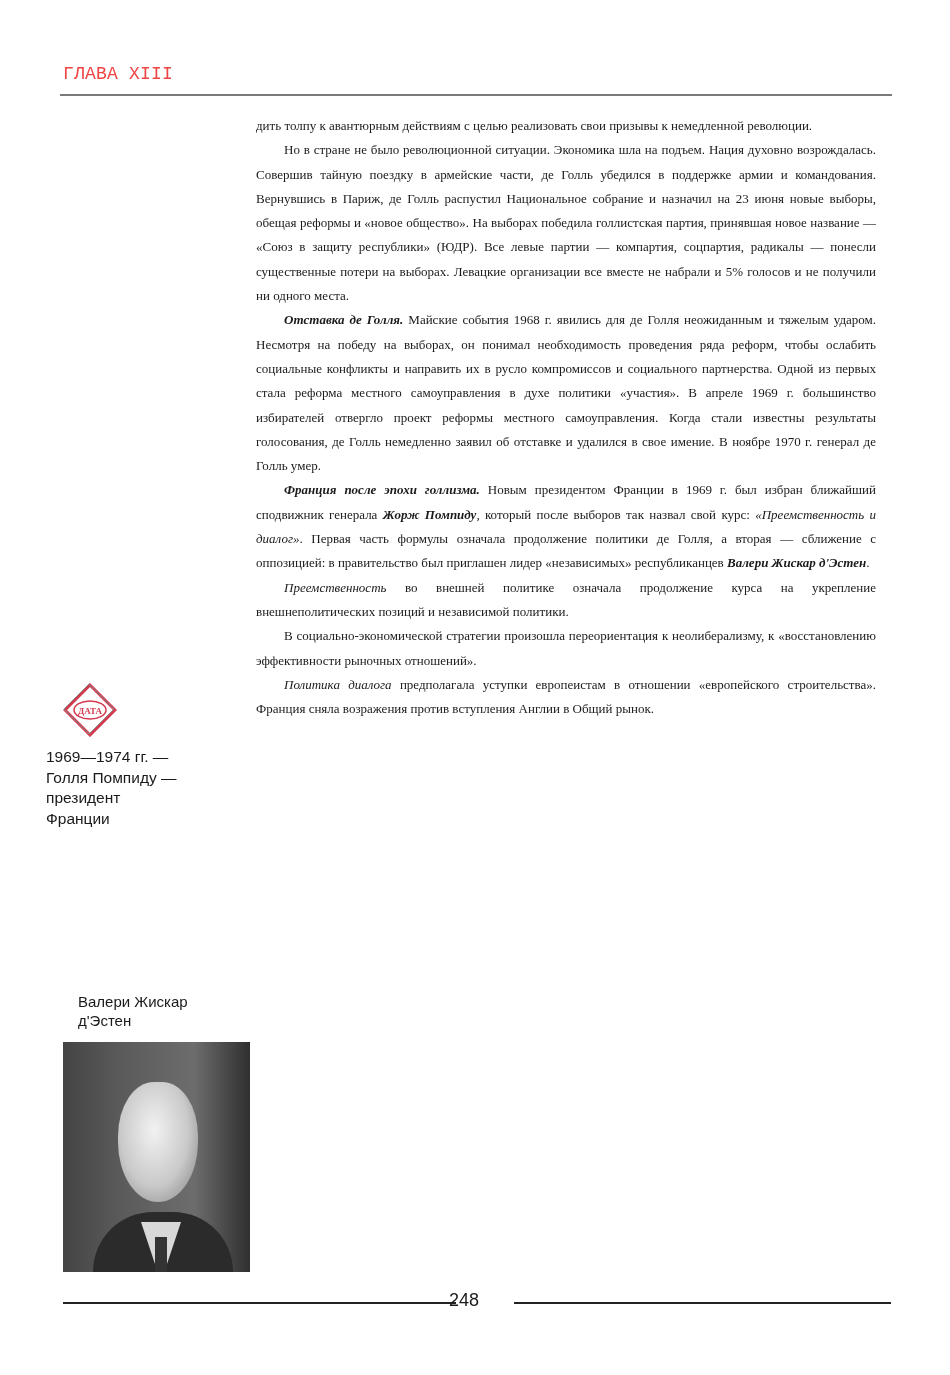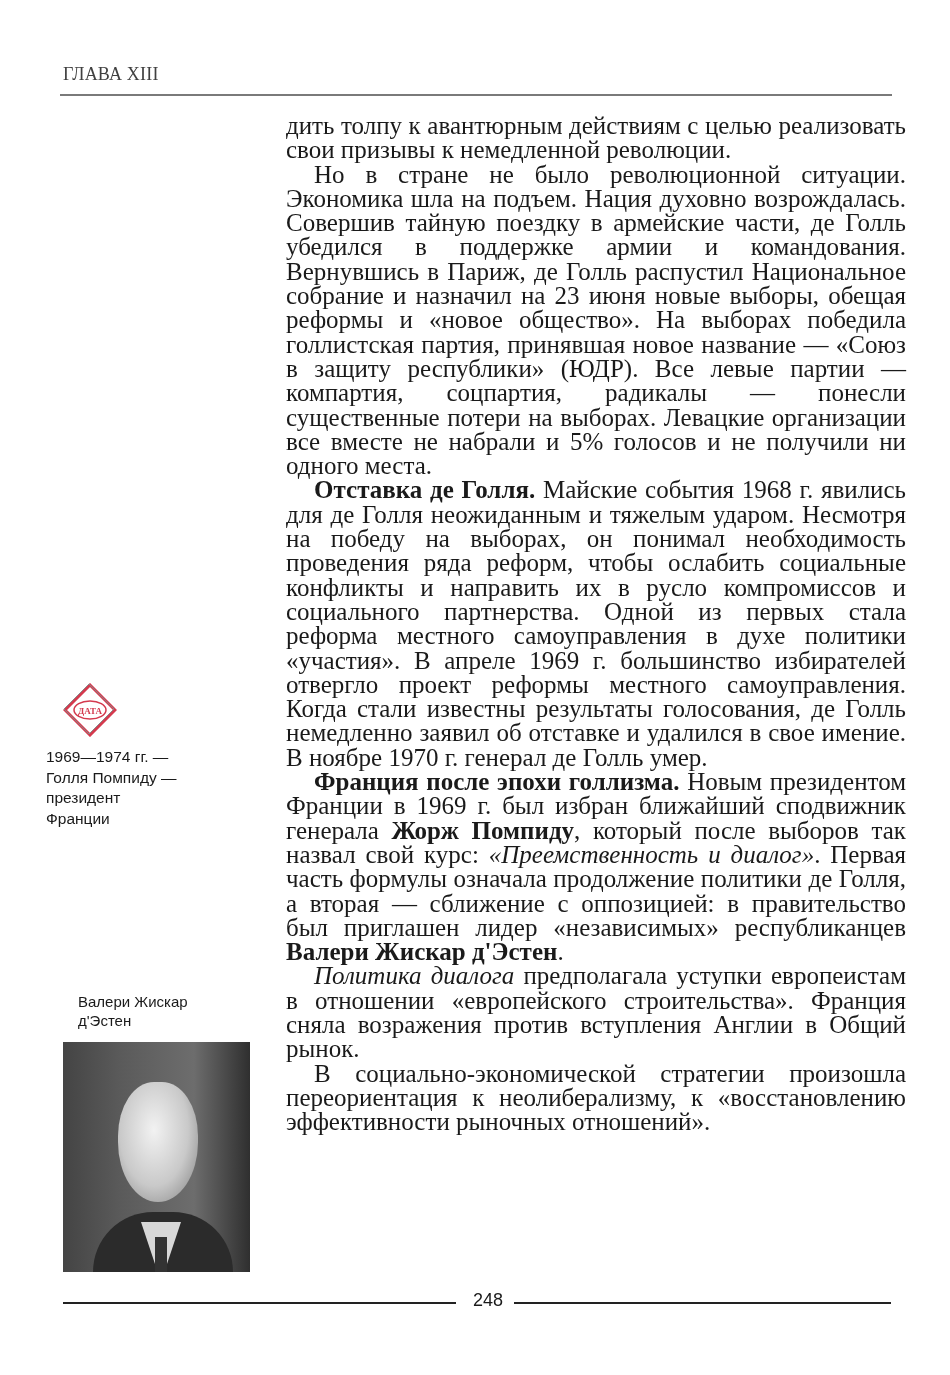--- a/index.html
+++ b/index.html
@@ -1,48 +1,49 @@
 <!DOCTYPE html>
 <html><head>
 <meta charset="utf-8">
 <style>
   html, body { margin: 0; padding: 0; background: #ffffff; }
   body { width: 950px; height: 1375px; position: relative; overflow: hidden; color: #1a1a1a; }
-  .header { position: absolute; left: 63px; top: 64px; font-family: Liberation Serif, serif; font-size: 18px; letter-spacing: 0.2px; color: #404040; }
+  .header { position: absolute; left: 63px; top: 64px; font-family: Liberation Mono, monospace; font-size: 18px; letter-spacing: 0.2px; color: #ef4444; }
   .header-rule { position: absolute; left: 60px; top: 94px; width: 832px; height: 2px; background: #7a7a7a; }
-  .main { position: absolute; left: 286px; top: 114px; width: 620px; font-family: "Liberation Serif", serif; font-size: 25px; line-height: 24.3px; text-align: justify; }
+  .main { position: absolute; left: 256px; top: 114px; width: 620px; font-family: "Liberation Serif", serif; font-size: 13px; line-height: 24.3px; text-align: justify; }
   .main p { margin: 0; text-indent: 0; }
   .main p.ind { text-indent: 28px; }
-  .main b { font-weight: bold; }
+  .main b { font-weight: bold; font-style: italic; }
   .main i { font-style: italic; }
   .side { position: absolute; font-family: "Liberation Sans", sans-serif; font-size: 15.5px; line-height: 20.5px; color: #1a1a1a; }
   .data-badge { position: absolute; left: 63px; top: 683px; width: 54px; height: 54px; }
   .photo { position: absolute; left: 63px; top: 1042px; width: 187px; height: 230px; background: radial-gradient(ellipse 60px 75px at 95px 90px, #e6e6e6 0%, #b5b5b5 45%, #6a6a6a 75%, #3a3a3a 100%); overflow: hidden; }
   .photo .suit { position: absolute; left: 30px; top: 170px; width: 140px; height: 80px; background: #2b2b2b; border-radius: 60px 60px 0 0; }
   .photo .collar { position: absolute; left: 78px; top: 180px; width: 40px; height: 60px; background: #d8d8d8; clip-path: polygon(0 0, 100% 0, 50% 100%); }
   .photo .tie { position: absolute; left: 92px; top: 195px; width: 12px; height: 45px; background: #333; }
   .photo .face { position: absolute; left: 55px; top: 40px; width: 80px; height: 120px; background: radial-gradient(ellipse at 45% 40%, #f2f2f2 0%, #c9c9c9 55%, #7b7b7b 100%); border-radius: 45% 45% 50% 50%; }
   .photo .bg { position: absolute; inset: 0; background: linear-gradient(90deg, #444 0%, #5a5a5a 30%, #6d6d6d 70%, #2f2f2f 100%); }
   .footer-line-left { position: absolute; left: 63px; top: 1302px; width: 393px; height: 2px; background: #222; }
   .footer-line-right { position: absolute; left: 514px; top: 1302px; width: 377px; height: 2px; background: #222; }
-  .page-num { position: absolute; left: 464px; top: 1290px; width: 48px; text-align: center; font-family: "Liberation Sans", sans-serif; font-size: 18px; color: #1a1a1a; }
+  .page-num { position: absolute; left: 440px; top: 1290px; width: 48px; text-align: center; font-family: "Liberation Sans", sans-serif; font-size: 18px; color: #1a1a1a; }
 </style>
 </head>
 <body>
 
 <div class="header">ГЛАВА XIII</div>
 <div class="header-rule"></div>
 
 <div class="main">
   <p>дить толпу к авантюрным действиям с целью реализовать свои призывы к немедленной революции.</p>
   <p class="ind">Но в стране не было революционной ситуации. Экономика шла на подъем. Нация духовно возрождалась. Совершив тайную поездку в армейские части, де Голль убедился в поддержке армии и командования. Вернувшись в Париж, де Голль распустил Национальное собрание и назначил на 23 июня новые выборы, обещая реформы и «новое общество». На выборах победила голлистская партия, принявшая новое название — «Союз в защиту республики» (ЮДР). Все левые партии — компартия, соцпартия, радикалы — понесли существенные потери на выборах. Левацкие организации все вместе не набрали и 5% голосов и не получили ни одного места.</p>
   <p class="ind"><b>Отставка де Голля.</b><span> Майские события 1968 г. явились для де Голля неожиданным и тяжелым ударом. Несмотря на победу на выборах, он понимал необходимость проведения ряда реформ, чтобы ослабить социальные конфликты и направить их в русло компромиссов и социального партнерства. Одной из первых стала реформа местного самоуправления в духе политики «участия». В апреле 1969 г. большинство избирателей отвергло проект реформы местного самоуправления. Когда стали известны результаты голосования, де Голль немедленно заявил об отставке и удалился в свое имение. В ноябре 1970 г. генерал де Голль умер.</span></p>
   <p class="ind"><b>Франция после эпохи голлизма.</b><span> Новым президентом Франции в 1969 г. был избран ближайший сподвижник генерала </span><b>Жорж Помпиду</b><span>, который после выборов так назвал свой курс: </span><i>«Преемственность и диалог»</i><span>. Первая часть формулы означала продолжение политики де Голля, а вторая — сближение с оппозицией: в правительство был приглашен лидер «независимых» республиканцев </span><b>Валери Жискар д'Эстен</b><span>.</span></p>
+  <p class="ind"><i>Преемственность</i><span> во внешней политике означала продолжение курса на укрепление внешнеполитических позиций и независимой политики.</span></p>
+  <p class="ind">В социально-экономической стратегии произошла переориентация к неолиберализму, к «восстановлению эффективности рыночных отношений».</p>
   <p class="ind"><i>Политика диалога</i><span> предполагала уступки европеистам в отношении «европейского строительства». Франция сняла возражения против вступления Англии в Общий рынок.</span></p>
-  <p class="ind">В социально-экономической стратегии произошла переориентация к неолиберализму, к «восстановлению эффективности рыночных отношений».</p>
 </div>
 
 <svg class="data-badge" viewBox="0 0 54 54">
   <polygon points="27,2 52,27 27,52 2,27" fill="#ffffff" stroke="#d43a4e" stroke-width="3"></polygon>
   <polygon points="27,2 52,27 27,52 2,27" fill="none" stroke="#888" stroke-width="1" transform="translate(-1,-1)"></polygon>
   <ellipse cx="27" cy="27" rx="16" ry="9" fill="#fff" stroke="#d43a4e" stroke-width="1.5"></ellipse>
   <text x="27" y="30.5" text-anchor="middle" font-family="Liberation Serif, serif" font-size="9" font-weight="bold" fill="#d43a4e">ДАТА</text>
 </svg>
 
 <div class="side" style="left:46px; top:747px;">

